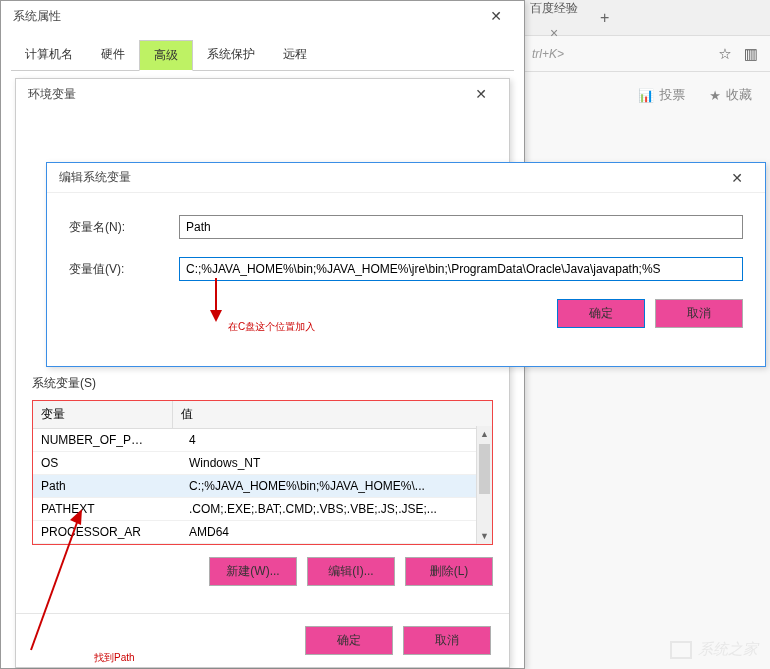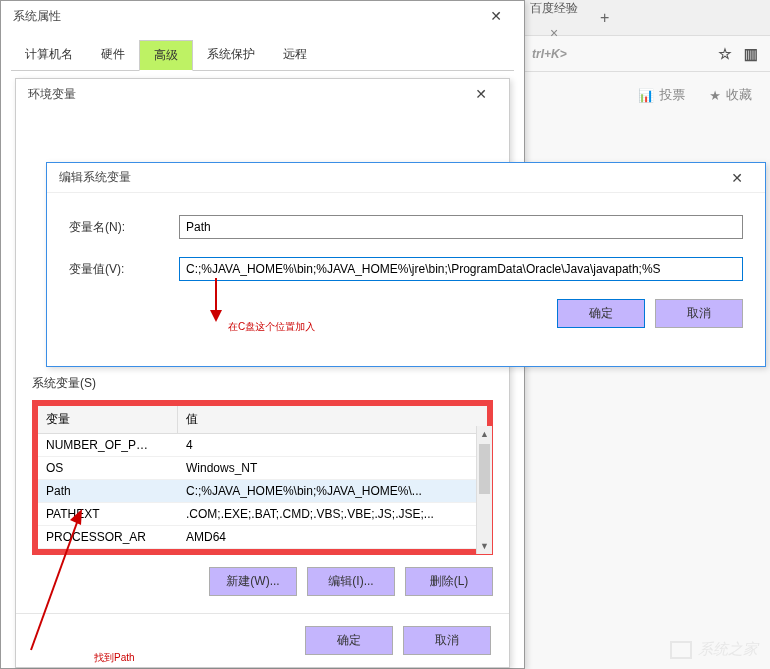--- a/index.html
+++ b/index.html
@@ -42,21 +42,20 @@
     .add-tab { padding: 0 12px; font-size: 16px; color: #666; }
     .browser-addr {
       display: flex;
       align-items: center;
       height: 36px;
       border-bottom: 1px solid #ddd;
       padding: 0 12px;
       color: #999;
       font-style: italic;
       justify-content: space-between;
-      font-weight: bold;
     }
     .addr-icons { display: flex; gap: 12px; align-items: center; font-style: normal; color: #555;}
     .star-icon, .book-icon { font-size: 15px; }
     .page-actions {
       display: flex;
       gap: 24px;
       padding: 14px 18px;
       color: #888;
       font-size: 13px;
       justify-content: flex-end;
@@ -121,34 +120,35 @@
       border: 1px solid #ccc;
     }
     .env-content {
       padding: 16px;
     }
     .section-label {
       color: #333;
       margin: 10px 0 8px 0;
     }
     .var-table {
-      border: 6px solid #ef4444;
+      border: 1px solid #ef4444;
       width: 100%;
       background: #fff;
     }
     .var-table-header {
       display: flex;
       border-bottom: 1px solid #ddd;
       background: #f5f5f5;
     }
     .col-name { width: 140px; padding: 5px 8px; border-right: 1px solid #ddd; }
     .col-value { flex: 1; padding: 5px 8px; }
     .var-row {
       display: flex;
       border-bottom: 1px solid #f0f0f0;
+      gap: 8px;
     }
     .var-row.selected { background: #e5f1fb; }
     .var-row .col-name, .var-row .col-value {
       padding: 4px 8px;
       white-space: nowrap;
       overflow: hidden;
       text-overflow: ellipsis;
       border-right: none;
     }
     .scrollbar-v {
@@ -175,21 +175,21 @@
     .btn-row {
       display: flex;
       justify-content: flex-end;
       gap: 10px;
       margin-top: 12px;
     }
     .win-button {
       min-width: 88px;
       padding: 5px 12px;
       border: 1px solid #adadad;
-      background: #c4b5fd;
+      background: #ec4899;
       color: #333;
       text-align: center;
     }
     .win-button.primary { border: 1px solid #0078d7; }
     
     .footer-buttons {
       position: absolute;
       bottom: 0;
       left: 0;
       right: 0;

